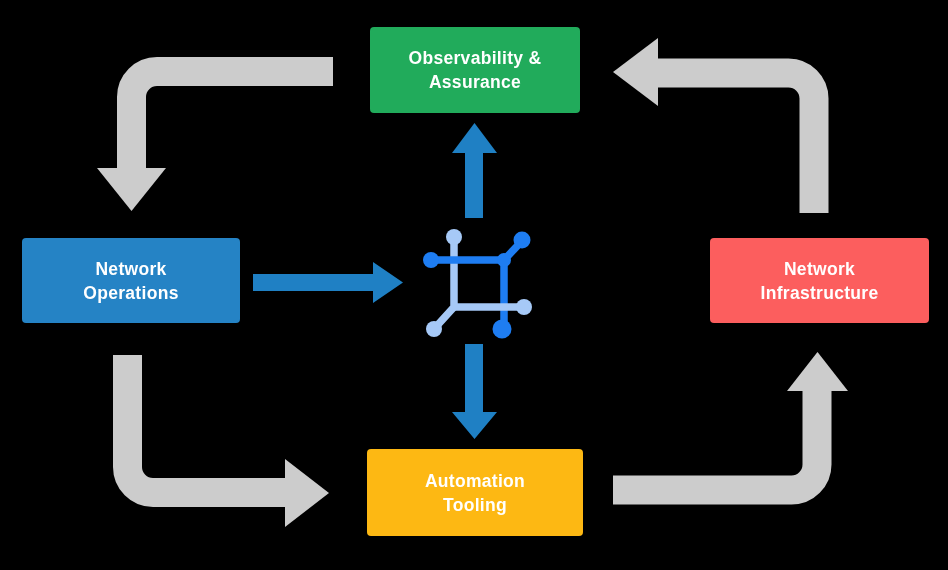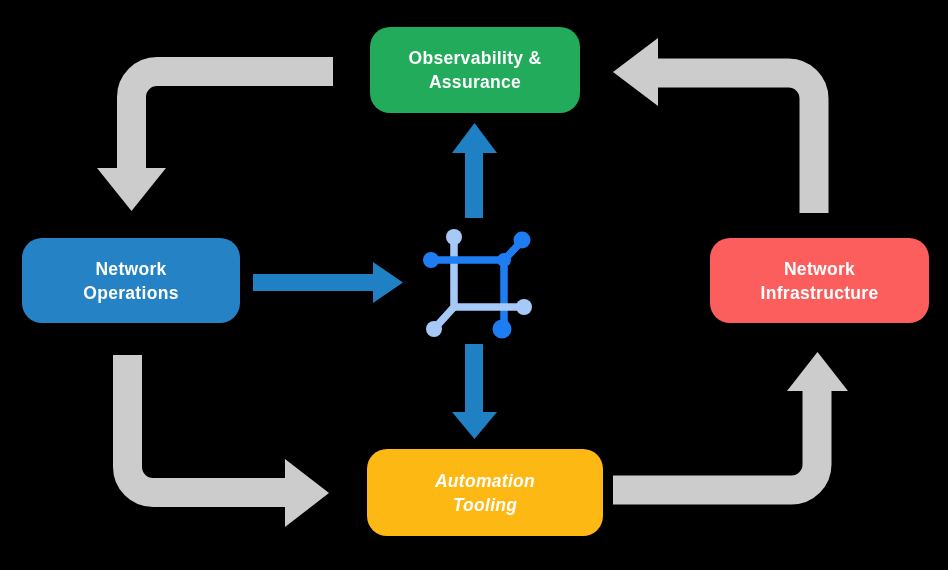--- a/index.html
+++ b/index.html
@@ -15,36 +15,36 @@
     overflow: hidden;
     font-family: "Liberation Sans", sans-serif;
   }
   .layer {
     position: absolute;
     left: 0;
     top: 0;
   }
   .node-box {
     position: absolute;
-    border-radius: 20px;
+    border-radius: 4px;
     display: flex;
     align-items: center;
     justify-content: center;
     text-align: center;
     color: #fff;
     font-size: 17.5px;
     font-weight: 700;
     line-height: 24px;
     letter-spacing: 0.3px;
     white-space: pre-line;
   }
   .node-observability { left: 370px; top: 27px;  width: 210px; height: 86px; }
   .node-operations    { left: 22px;  top: 238px; width: 218px; height: 85px; }
   .node-infrastructure{ left: 710px; top: 238px; width: 219px; height: 85px; }
-  .node-automation    { left: 367px; top: 449px; width: 236px; height: 87px; font-style: italic; }
+  .node-automation    { left: 367px; top: 449px; width: 216px; height: 87px; }
 </style>
 </head>
 <body>
 
 <div class="canvas">
 
   <svg class="layer" width="948" height="570" viewBox="0 0 948 570">
 
     <g>
       <path d="M333,71.5 L157,71.5 A25.5,25.5 0 0 0 131.5,97 L131.5,172" fill="none" stroke-width="29" stroke="#CCCCCC"></path>

